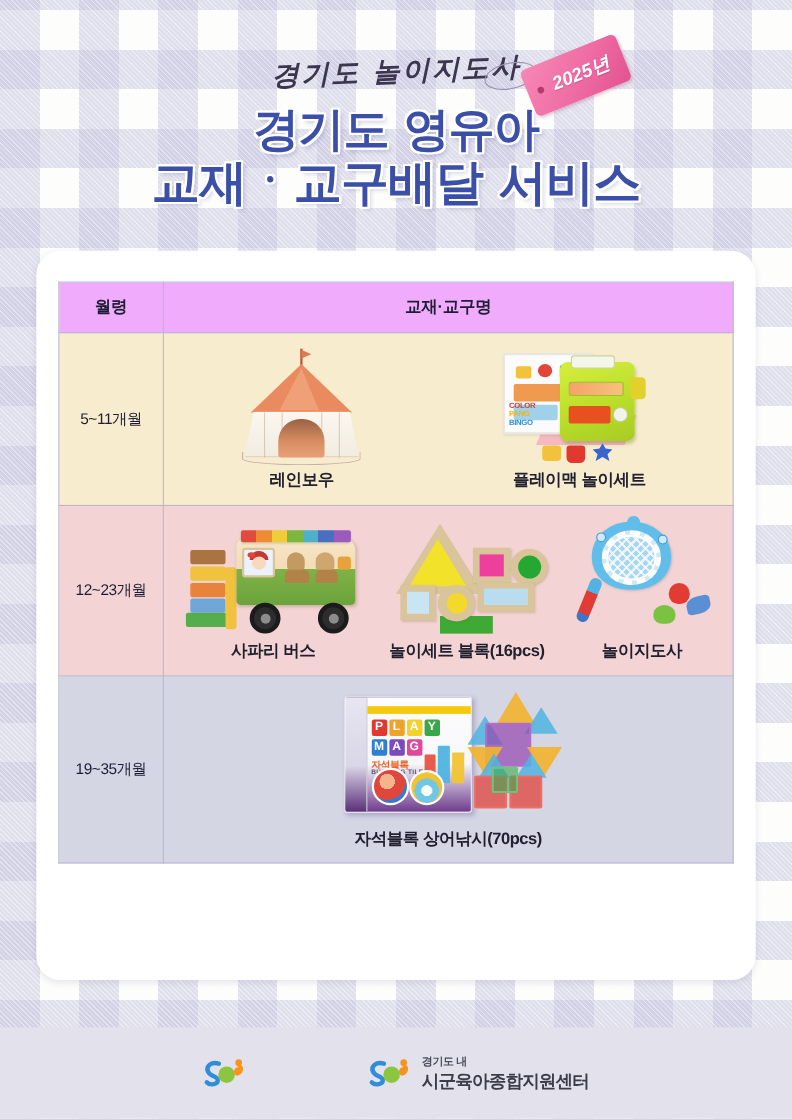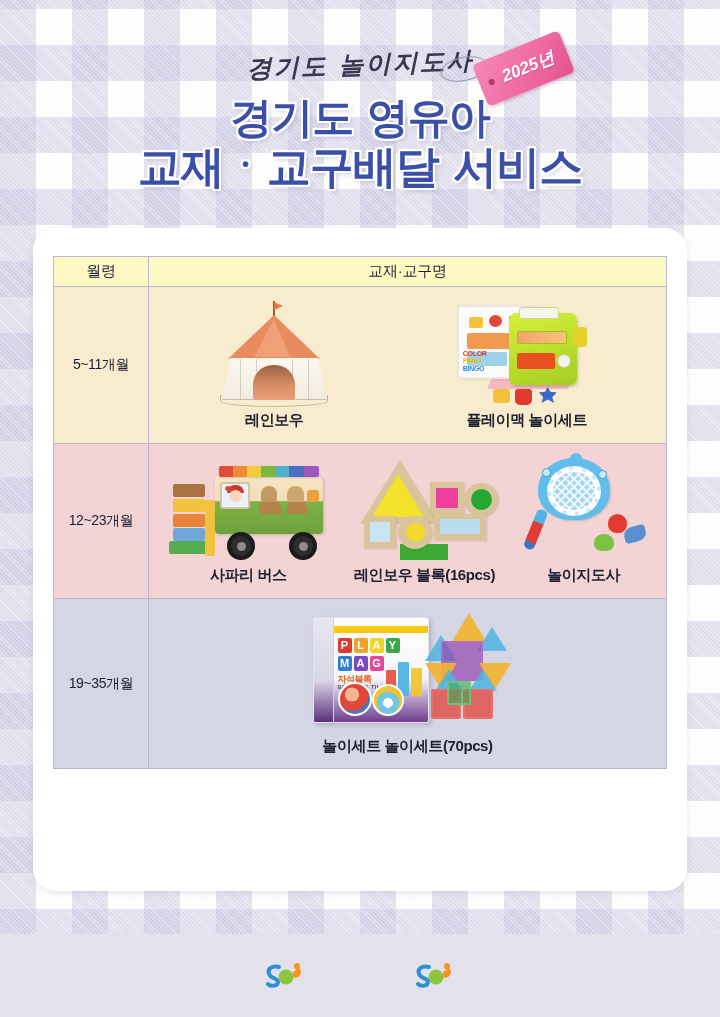--- a/index.html
+++ b/index.html
@@ -165,25 +165,25 @@
     width: 613px;
     margin: 0 auto;
     border-collapse: collapse;
     table-layout: fixed;
   }
   table.toy-table th,
   table.toy-table td {
     border: 1px solid #b9b7cf;
   }
   thead th {
-    background: #fef9c3;
+    background: #f0abfc;
     color: #1d1d33;
     font-size: 15px;
-    font-weight: 400;
-    height: 30px;
+    font-weight: 700;
+    height: 46px;
     letter-spacing: -0.2px;
   }
   th.col-age  { width: 95px; }
   th.col-name { width: 518px; }
 
   td.age-cell {
     text-align: center;
     vertical-align: middle;
     font-size: 14px;
     font-weight: 500;
@@ -727,21 +727,21 @@
                   <span class="rb-inner rb-sq1-in"></span>
                   <span class="rb rb-circ"></span>
                   <span class="rb-inner rb-circ-in"></span>
                   <span class="rb rb-rect"></span>
                   <span class="rb-inner rb-rect-in"></span>
                   <span class="rb rb-sq2"></span>
                   <span class="rb-inner rb-sq2-in"></span>
                   <span class="rb rb-ring"></span>
                   <span class="rb-inner rb-ring-in"></span>
                 </div>
-                <div class="caption">레인보우 블록(16pcs)</div>
+                <div class="caption">놀이세트 블록(16pcs)</div>
               </div>
 
               <div class="item">
                 <div class="art art-shark">
                   <span class="sh-head"></span>
                   <span class="sh-fin"></span>
                   <span class="sh-eye" style="left:22px;top:12px;"></span>
                   <span class="sh-eye" style="left:78px;top:14px;"></span>
                   <span class="sh-mouth">
                     <span class="mesh"></span>
@@ -797,21 +797,21 @@
                     <span class="mt mt-tri" style="left:4px;top:52px;border-left:16px solid transparent;border-right:16px solid transparent;border-top:26px solid rgba(242,180,45,0.9);"></span>
                     <span class="mt mt-tri" style="left:58px;top:52px;border-left:16px solid transparent;border-right:16px solid transparent;border-top:26px solid rgba(242,180,45,0.9);"></span>
                     <span class="mt mt-tri" style="left:14px;top:58px;border-left:14px solid transparent;border-right:14px solid transparent;border-bottom:22px solid rgba(79,180,224,0.85);"></span>
                     <span class="mt mt-tri" style="left:48px;top:58px;border-left:14px solid transparent;border-right:14px solid transparent;border-bottom:22px solid rgba(79,180,224,0.85);"></span>
                     <span class="mt mt-sq" style="left:10px;top:78px;width:30px;height:30px;background:rgba(225,60,50,0.72);border:2px solid rgba(240,110,100,0.9);"></span>
                     <span class="mt mt-sq" style="left:42px;top:78px;width:30px;height:30px;background:rgba(225,60,50,0.72);border:2px solid rgba(240,110,100,0.9);"></span>
                     <span class="mt mt-sq" style="left:26px;top:70px;width:24px;height:24px;background:rgba(60,170,80,0.6);border:2px solid rgba(110,200,120,0.9);"></span>
                   </span>
 
                 </div>
-                <div class="caption">놀이세트 놀이세트(70pcs)</div>
+                <div class="caption">자석블록 상어낚시(70pcs)</div>
               </div>
 
             </div>
           </td>
         </tr>
 
       </tbody>
     </table>
   </div>
 
@@ -830,17 +830,21 @@
 
     <div class="logo">
       <span class="logo-mark">
         <svg viewBox="0 0 42 28" width="42" height="28" aria-hidden="true">
           <path d="M15 5 C8 3, 3 7, 5 12 C7 17, 14 16, 14 20 C14 24, 7 25, 4 22" fill="none" stroke="#2f8fd6" stroke-width="4" stroke-linecap="round"></path>
           <circle cx="22" cy="15" r="7.5" fill="#8cc63f"></circle>
           <path d="M30 6 C35 4, 39 8, 36 13 C34 16, 30 17, 29 14 C28 11, 30 8, 33 8" fill="#f7941d"></path>
           <circle cx="33" cy="4" r="3" fill="#f7941d"></circle>
         </svg>
       </span>
+      <span class="logo-text-wrap">
+        <span class="logo-pre">경기도 내</span>
+        <span class="logo-name">시군육아종합지원센터</span>
+      </span>
     </div>
 
   </div>
 
 </div>
 
 </body></html>

